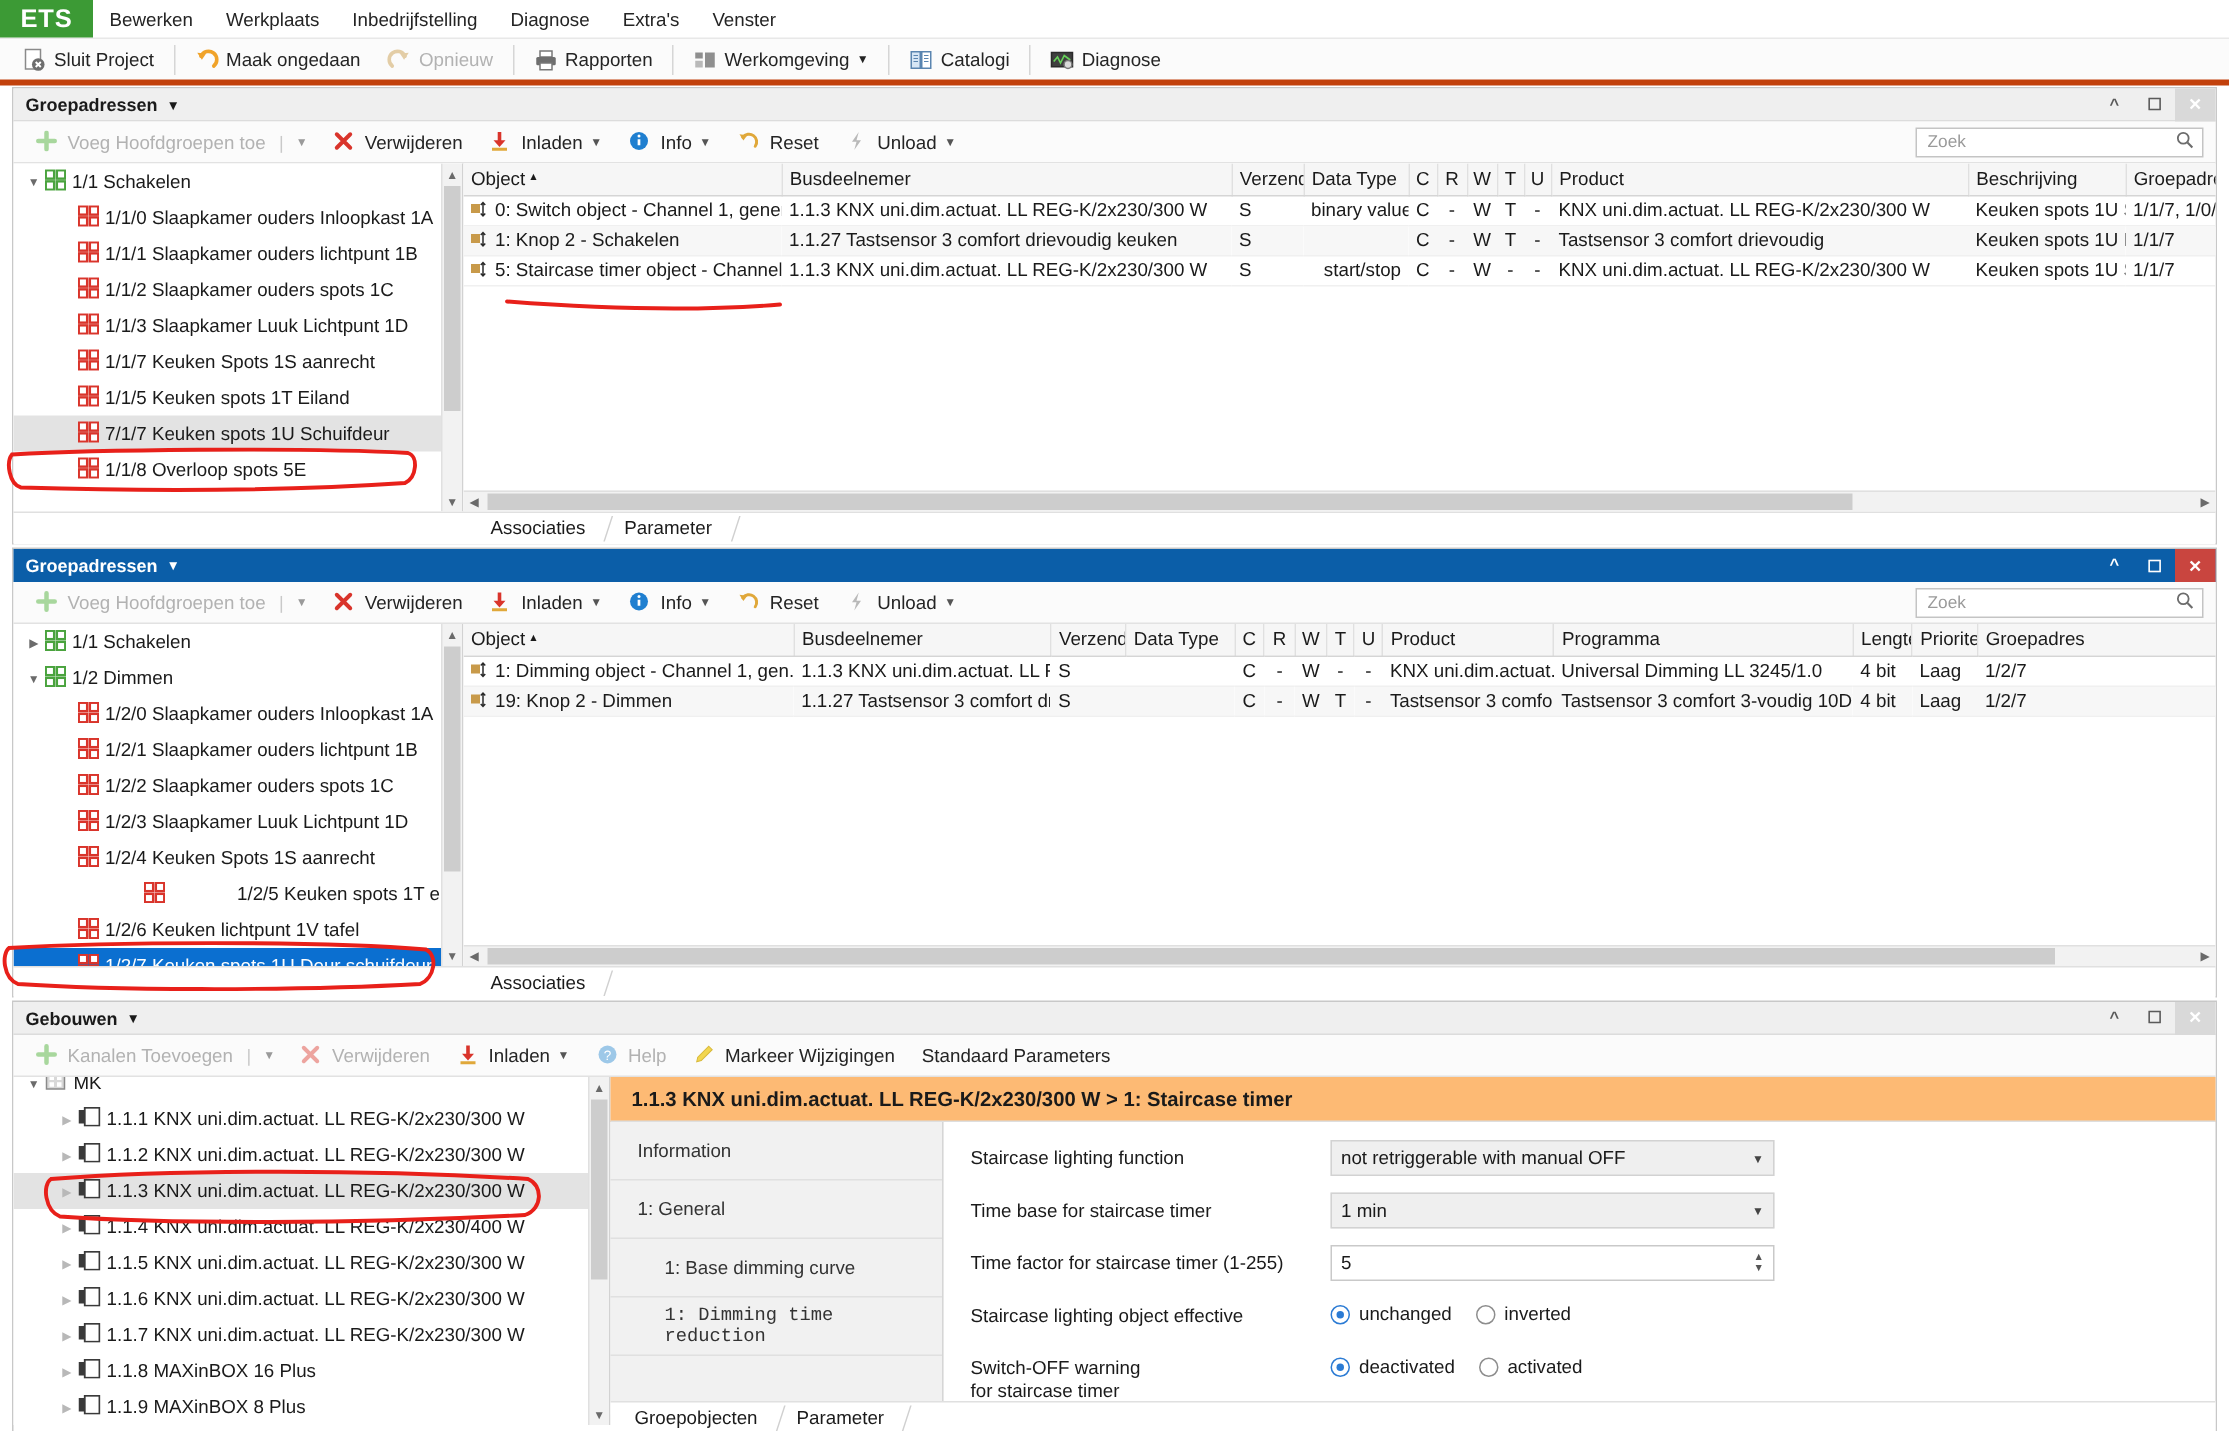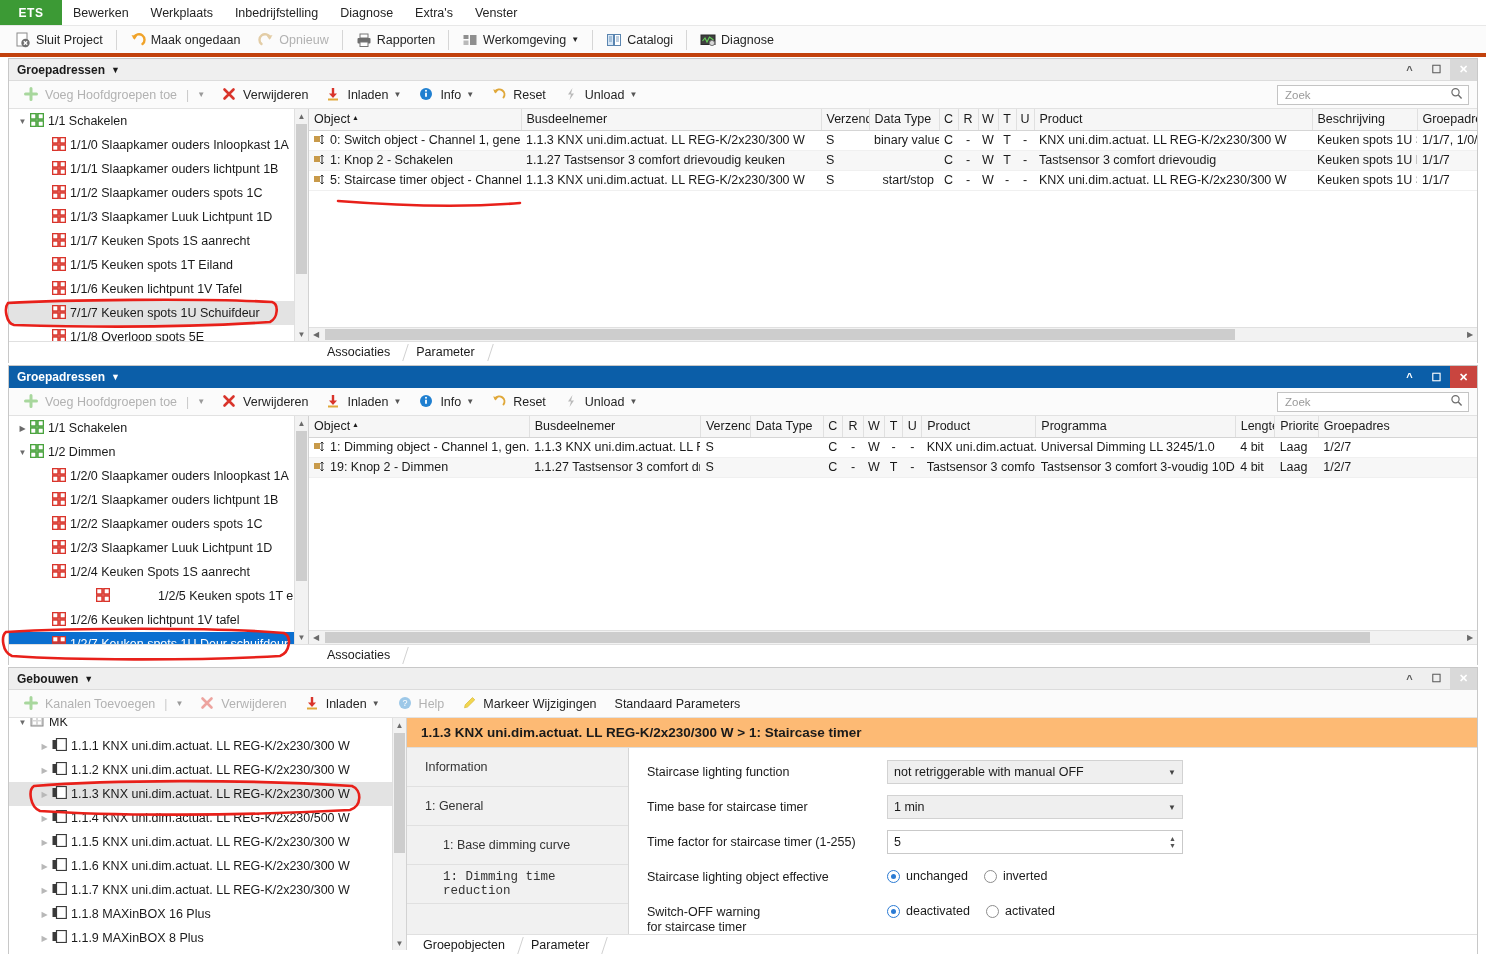--- a/index.html
+++ b/index.html
@@ -15,21 +15,21 @@
   .app { position: relative; width: 1486px; height: 954px; }
 
   
   .menubar {
     height: 26px; display: flex; align-items: stretch;
     background: #ffffff; border-bottom: 1px solid #e8e8e8;
   }
   .ets-logo {
     width: 62px; background: #3c9a35; color: #fff;
     display: flex; align-items: center; justify-content: center;
-    font-weight: bold; font-size: 12px; letter-spacing: .5px;
+    font-weight: bold; font-size: 17px; letter-spacing: .5px;
   }
   .menubar .mitem {
     display: flex; align-items: center; padding: 0 11px;
     font-size: 12.5px; color: #242424; cursor: default;
   }
 
   
   .toolbar {
     height: 31px; display: flex; align-items: center;
     background: #fbfbfb; border-bottom: 4px solid #c2410c;
@@ -439,30 +439,20 @@
             </div>
             <div class="tnode" style="padding-left:28px;">
               <span class="twist" style=""></span>
               <span><svg class="ga-ico" viewBox="0 0 14 14">
                   <rect x="0.5" y="0.5" width="5.6" height="5.6" fill="#fff" stroke="#d9342b" stroke-width="1.6"></rect>
                   <rect x="7.9" y="0.5" width="5.6" height="5.6" fill="#fff" stroke="#d9342b" stroke-width="1.6"></rect>
                   <rect x="0.5" y="7.9" width="5.6" height="5.6" fill="#fff" stroke="#d9342b" stroke-width="1.6"></rect>
                   <rect x="7.9" y="7.9" width="5.6" height="5.6" fill="#fff" stroke="#d9342b" stroke-width="1.6"></rect>
                 </svg></span>
               <span class="tlabel">1/1/5 Keuken spots 1T Eiland</span>
-            </div>
-            <div class="tnode" style="padding-left:28px;">
-              <span class="twist" style=""></span>
-              <span><svg class="ga-ico" viewBox="0 0 14 14">
-                  <rect x="0.5" y="0.5" width="5.6" height="5.6" fill="#fff" stroke="#d9342b" stroke-width="1.6"></rect>
-                  <rect x="7.9" y="0.5" width="5.6" height="5.6" fill="#fff" stroke="#d9342b" stroke-width="1.6"></rect>
-                  <rect x="0.5" y="7.9" width="5.6" height="5.6" fill="#fff" stroke="#d9342b" stroke-width="1.6"></rect>
-                  <rect x="7.9" y="7.9" width="5.6" height="5.6" fill="#fff" stroke="#d9342b" stroke-width="1.6"></rect>
-                </svg></span>
-              <span class="tlabel">1/1/6 Keuken lichtpunt 1V Tafel</span>
             </div>
             <div class="tnode sel-grey" style="padding-left:28px;">
               <span class="twist" style=""></span>
               <span><svg class="ga-ico" viewBox="0 0 14 14">
                   <rect x="0.5" y="0.5" width="5.6" height="5.6" fill="#fff" stroke="#d9342b" stroke-width="1.6"></rect>
                   <rect x="7.9" y="0.5" width="5.6" height="5.6" fill="#fff" stroke="#d9342b" stroke-width="1.6"></rect>
                   <rect x="0.5" y="7.9" width="5.6" height="5.6" fill="#fff" stroke="#d9342b" stroke-width="1.6"></rect>
                   <rect x="7.9" y="7.9" width="5.6" height="5.6" fill="#fff" stroke="#d9342b" stroke-width="1.6"></rect>
                 </svg></span>
               <span class="tlabel">7/1/7 Keuken spots 1U Schuifdeur</span>
@@ -967,21 +957,21 @@
                   <rect x="4.5" y="0.5" width="9.8" height="12" fill="#fff" stroke="#3a3a3a" stroke-width="1.2"></rect>
                 </svg></span>
               <span class="tlabel">1.1.3 KNX uni.dim.actuat. LL REG-K/2x230/300 W</span>
             </div>
             <div class="tnode" style="padding-left:28px;">
               <span class="twist" style="color:#b8b8b8;">▶</span>
               <span><svg class="dev-ico" viewBox="0 0 15 13">
                   <rect x="0.5" y="2" width="4" height="9" fill="#3a3a3a"></rect>
                   <rect x="4.5" y="0.5" width="9.8" height="12" fill="#fff" stroke="#3a3a3a" stroke-width="1.2"></rect>
                 </svg></span>
-              <span class="tlabel">1.1.4 KNX uni.dim.actuat. LL REG-K/2x230/500 W</span>
+              <span class="tlabel">1.1.4 KNX uni.dim.actuat. LL REG-K/2x230/400 W</span>
             </div>
             <div class="tnode" style="padding-left:28px;">
               <span class="twist" style="color:#b8b8b8;">▶</span>
               <span><svg class="dev-ico" viewBox="0 0 15 13">
                   <rect x="0.5" y="2" width="4" height="9" fill="#3a3a3a"></rect>
                   <rect x="4.5" y="0.5" width="9.8" height="12" fill="#fff" stroke="#3a3a3a" stroke-width="1.2"></rect>
                 </svg></span>
               <span class="tlabel">1.1.5 KNX uni.dim.actuat. LL REG-K/2x230/300 W</span>
             </div>
             <div class="tnode" style="padding-left:28px;">

